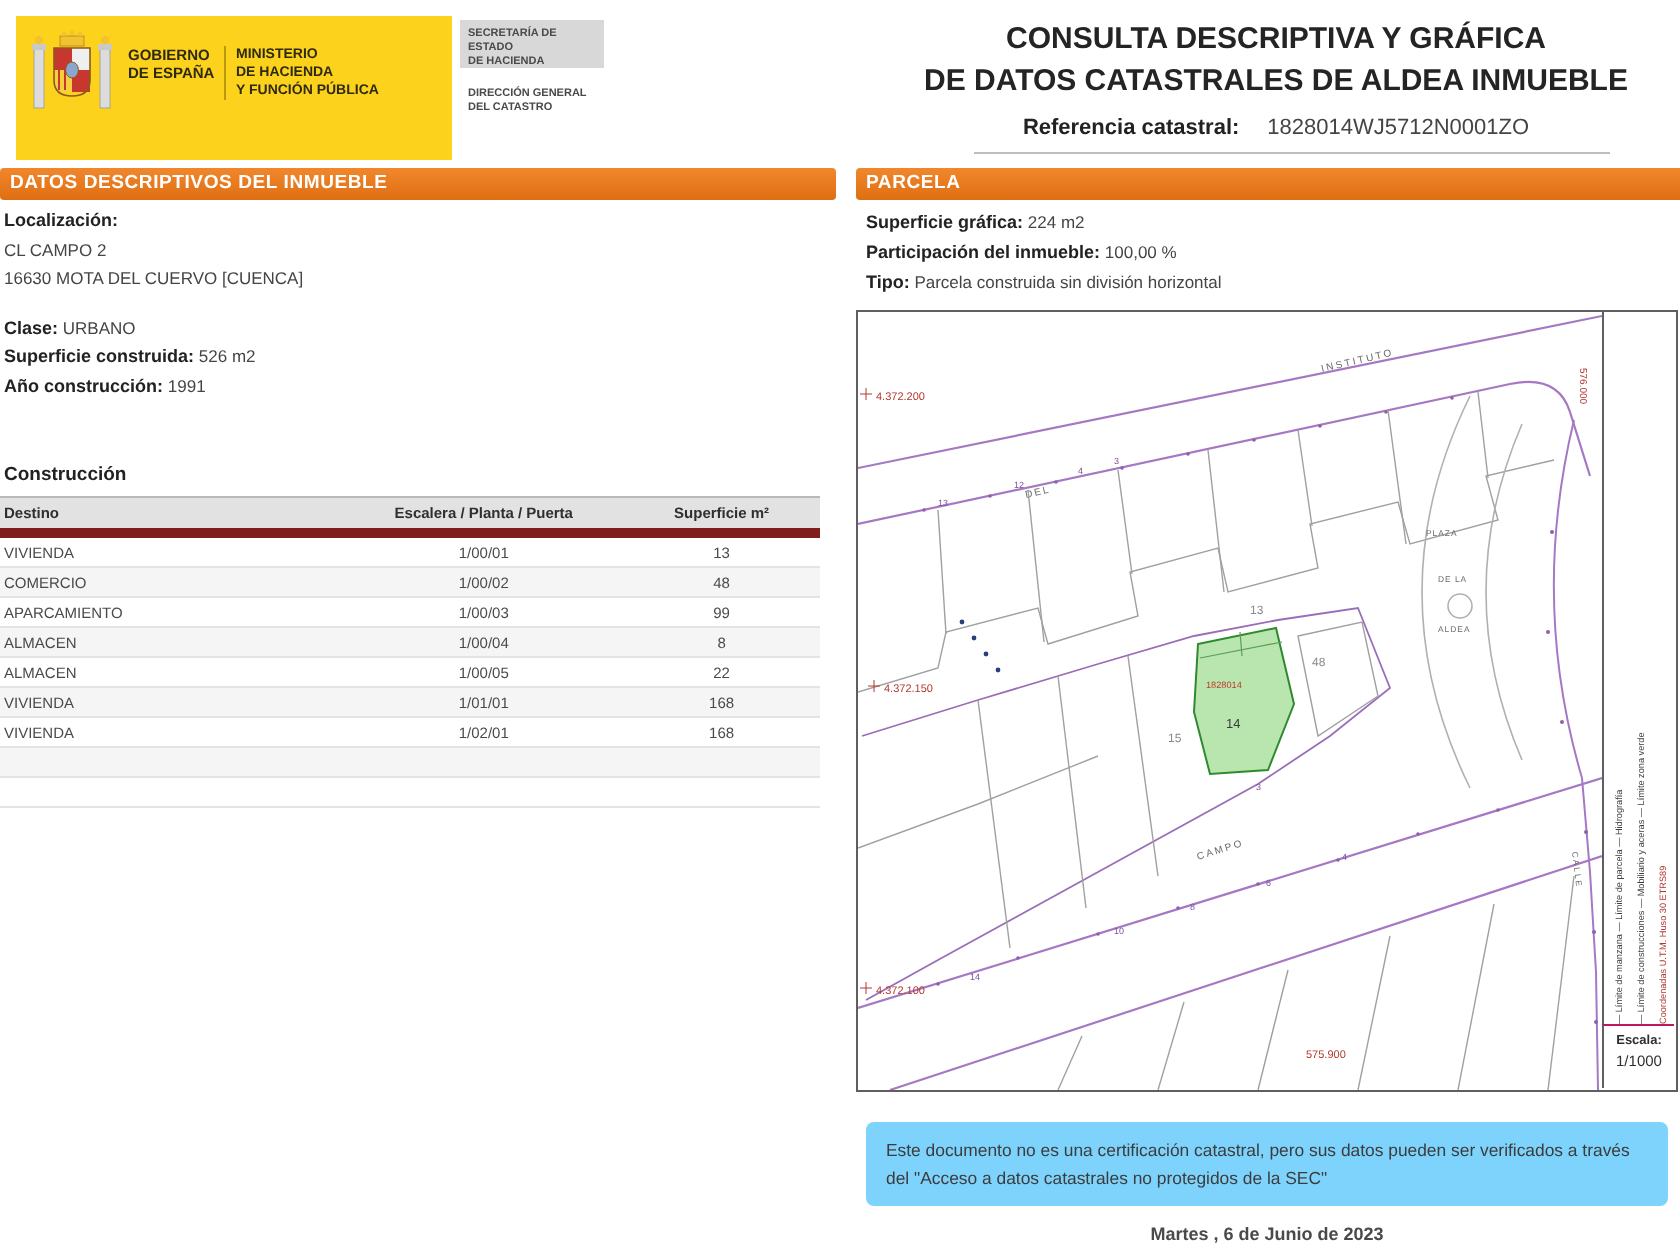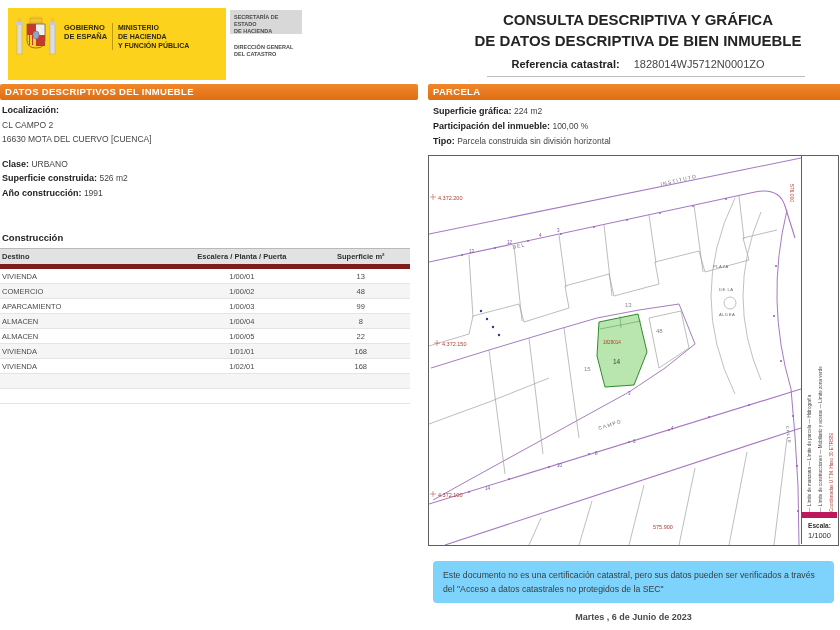--- a/index.html
+++ b/index.html
@@ -53,21 +53,21 @@
   .par-fields{left:433px;top:104px;font-size:8.5px;color:#454545;line-height:15px;}
   .par-fields .b{font-weight:bold;font-size:9px;color:#222;}
 
   .map-frame{left:428px;top:155px;width:409px;height:389px;border:1px solid #5f5f5f;background:#fff;}
   .legend-area{position:absolute;left:372px;top:0;width:36px;height:356px;border-left:1px solid #5f5f5f;overflow:hidden;}
   .legend-rot{position:absolute;left:36px;bottom:0;width:352px;height:36px;
     transform-origin:0 100%;transform:rotate(-90deg);font-size:4.6px;color:#3f3f3f;
     line-height:11px;padding-top:2px;box-sizing:border-box;white-space:nowrap;}
   .legend-rot .red{color:#b03a30;}
   .scale-box{position:absolute;left:372px;top:356px;width:36px;height:32px;border-left:1px solid #5f5f5f;
-    border-top:6px solid #be185d;text-align:center;font-size:6.5px;color:#2f2f2f;padding-top:4px;box-sizing:border-box;}
+    border-top:1px solid #be185d;text-align:center;font-size:6.5px;color:#2f2f2f;padding-top:4px;box-sizing:border-box;}
   .scale-box .sl{font-weight:bold;display:block;}
   .scale-box .sv{display:block;font-size:7.5px;margin-top:2px;}
 
   .footer-box{left:433px;top:561px;width:381px;background:#7dd3fc;border-radius:4px;
     padding:7px 10px;font-size:8.7px;color:#3c3c3c;line-height:14px;}
   .doc-date{left:433px;top:612px;width:401px;text-align:center;font-size:9px;
     font-weight:bold;color:#4a4a4a;}
 
   svg text{font-family:"Liberation Sans", sans-serif;}
 </style>
@@ -99,21 +99,21 @@
   <div class="abs min-text">MINISTERIO
 DE HACIENDA
 Y FUNCIÓN PÚBLICA</div>
 </div>
 <div class="abs secretaria-box">SECRETARÍA DE ESTADO
 DE HACIENDA</div>
 <div class="abs direccion-text">DIRECCIÓN GENERAL
 DEL CATASTRO</div>
 
 <div class="abs page-title">CONSULTA DESCRIPTIVA Y GRÁFICA
-DE DATOS DESCRIPTIVA DE BIEN INMUEBLE</div>
+DE DATOS CATASTRALES DE ALDEA INMUEBLE</div>
 <div class="abs ref-row">
   <span class="lbl">Referencia catastral:</span><span class="val">1828014WJ5712N0001ZO</span>
 </div>
 <div class="abs ref-underline"></div>
 
 <div class="abs section-bar bar-inmueble">DATOS DESCRIPTIVOS DEL INMUEBLE</div>
 
 <div class="abs inm-fields">
   <div class="b">Localización:</div>
   <div>CL CAMPO 2</div>

